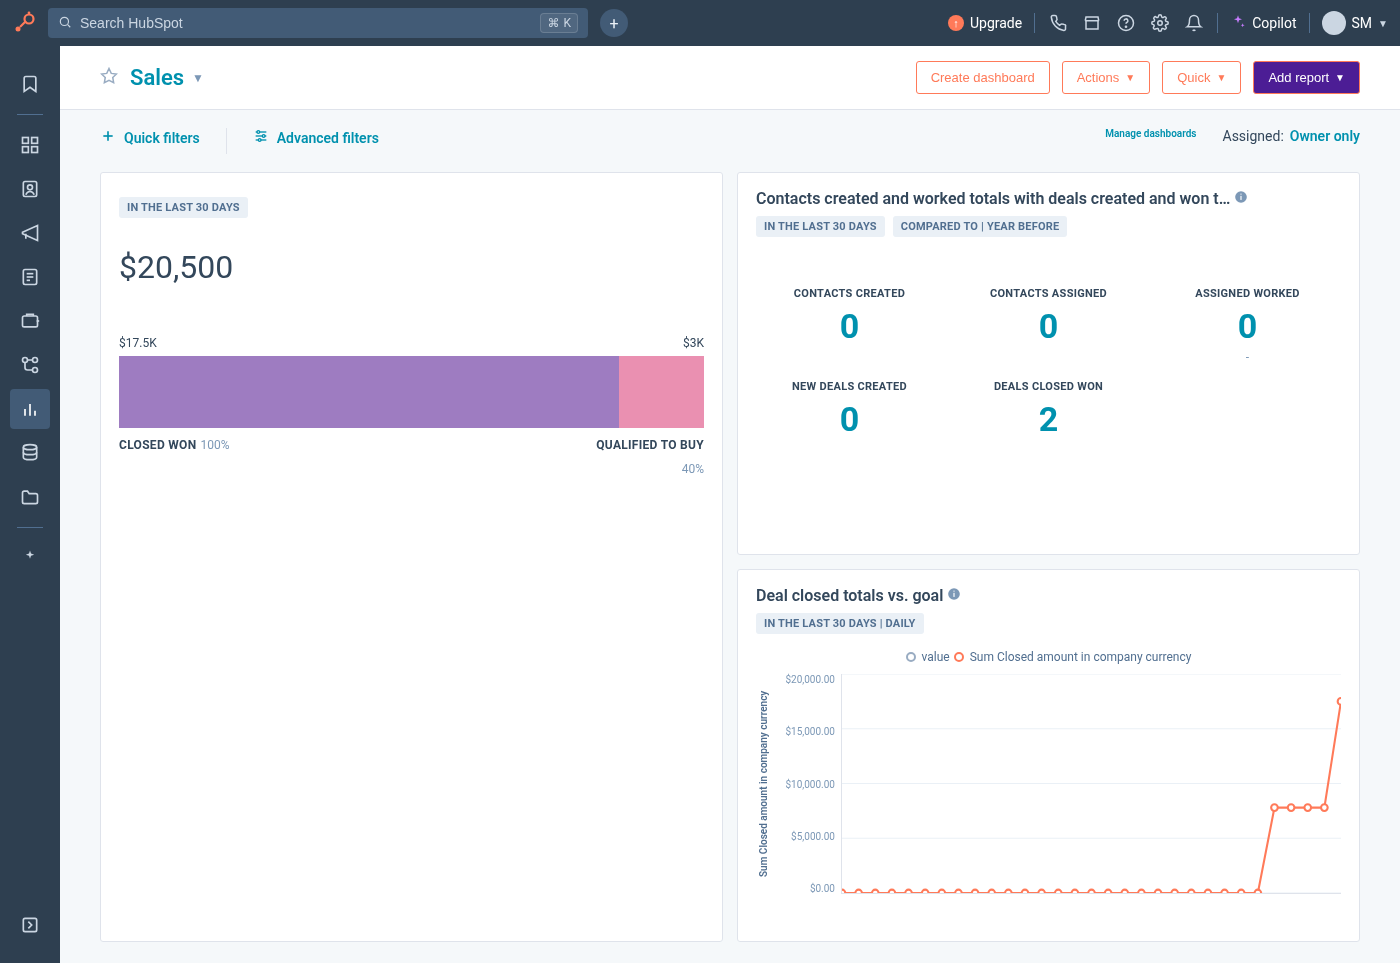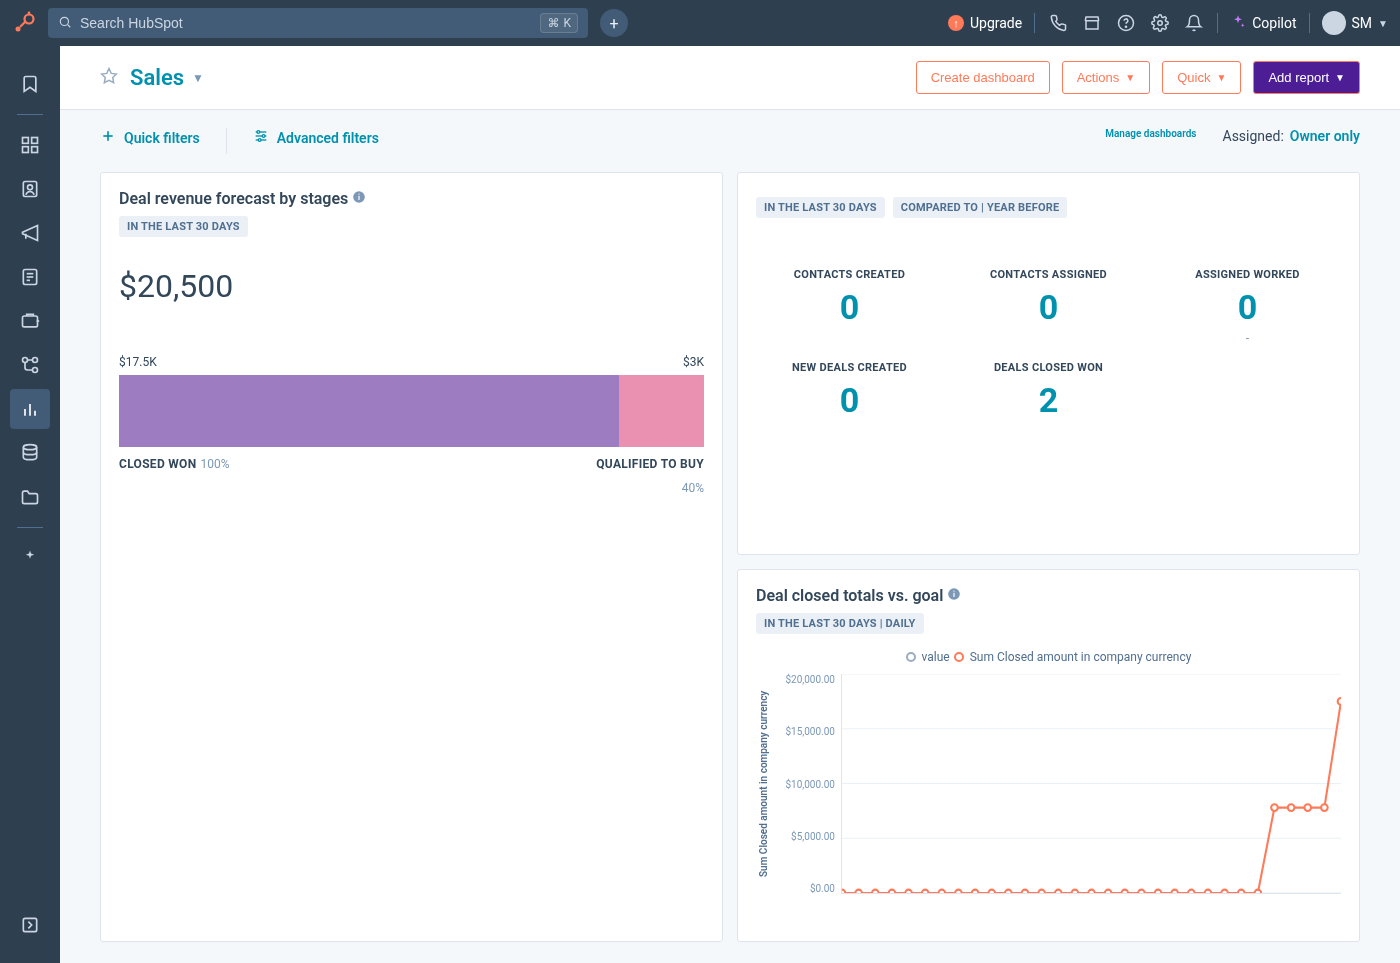--- a/index.html
+++ b/index.html
@@ -427,28 +427,20 @@
       <div class="assigned">
         <span>Assigned:</span>
         <span class="val">Owner only</span>
       </div>
     </div>
 
     <div class="dash-area">
       <div class="dash-grid">
 
         <div class="card cardA">
-          <div class="card-title">
-            <span>Deal revenue forecast by stages</span>
-            <span class="info-icon"><svg viewBox="0 0 24 24" fill="#7c98b6">
-                  <circle cx="12" cy="12" r="10"></circle>
-                  <rect x="11" y="10" width="2" height="7" fill="#fff"></rect>
-                  <circle cx="12" cy="7" r="1.2" fill="#fff"></circle>
-                </svg></span>
-          </div>
           <div class="chip-row">
               <span class="chip">IN THE LAST 30 DAYS</span>
             </div>
           <div class="big-number">$20,500</div>
           <div class="bar-labels-top">
             <span>$17.5K</span>
             <span>$3K</span>
           </div>
           <div class="stacked-bar">
             <div class="seg purple" style="flex:0 0 85.4%;"></div>
@@ -458,20 +450,28 @@
             <div class="leg">
               <span class="name">CLOSED WON</span><span class="pct">100%</span>
             </div>
             <div class="leg right">
               <span class="name">QUALIFIED TO BUY</span><span class="pct">40%</span>
             </div>
           </div>
         </div>
 
         <div class="card cardB">
+          <div class="card-title">
+            <span style="overflow:hidden;text-overflow:ellipsis;white-space:nowrap;max-width:500px;">Contacts created and worked totals with deals created and won t…</span>
+            <span class="info-icon"><svg viewBox="0 0 24 24" fill="#7c98b6">
+                  <circle cx="12" cy="12" r="10"></circle>
+                  <rect x="11" y="10" width="2" height="7" fill="#fff"></rect>
+                  <circle cx="12" cy="7" r="1.2" fill="#fff"></circle>
+                </svg></span>
+          </div>
           <div class="chip-row">
             <span class="chip">IN THE LAST 30 DAYS</span>
             <span class="chip">COMPARED TO | YEAR BEFORE</span>
           </div>
           <div class="kpi-grid" id="kpi-grid">
               <div class="kpi">
                 <div class="label">CONTACTS CREATED</div>
                 <div class="value">0</div>
                 <div class="sub"></div>
               </div>

